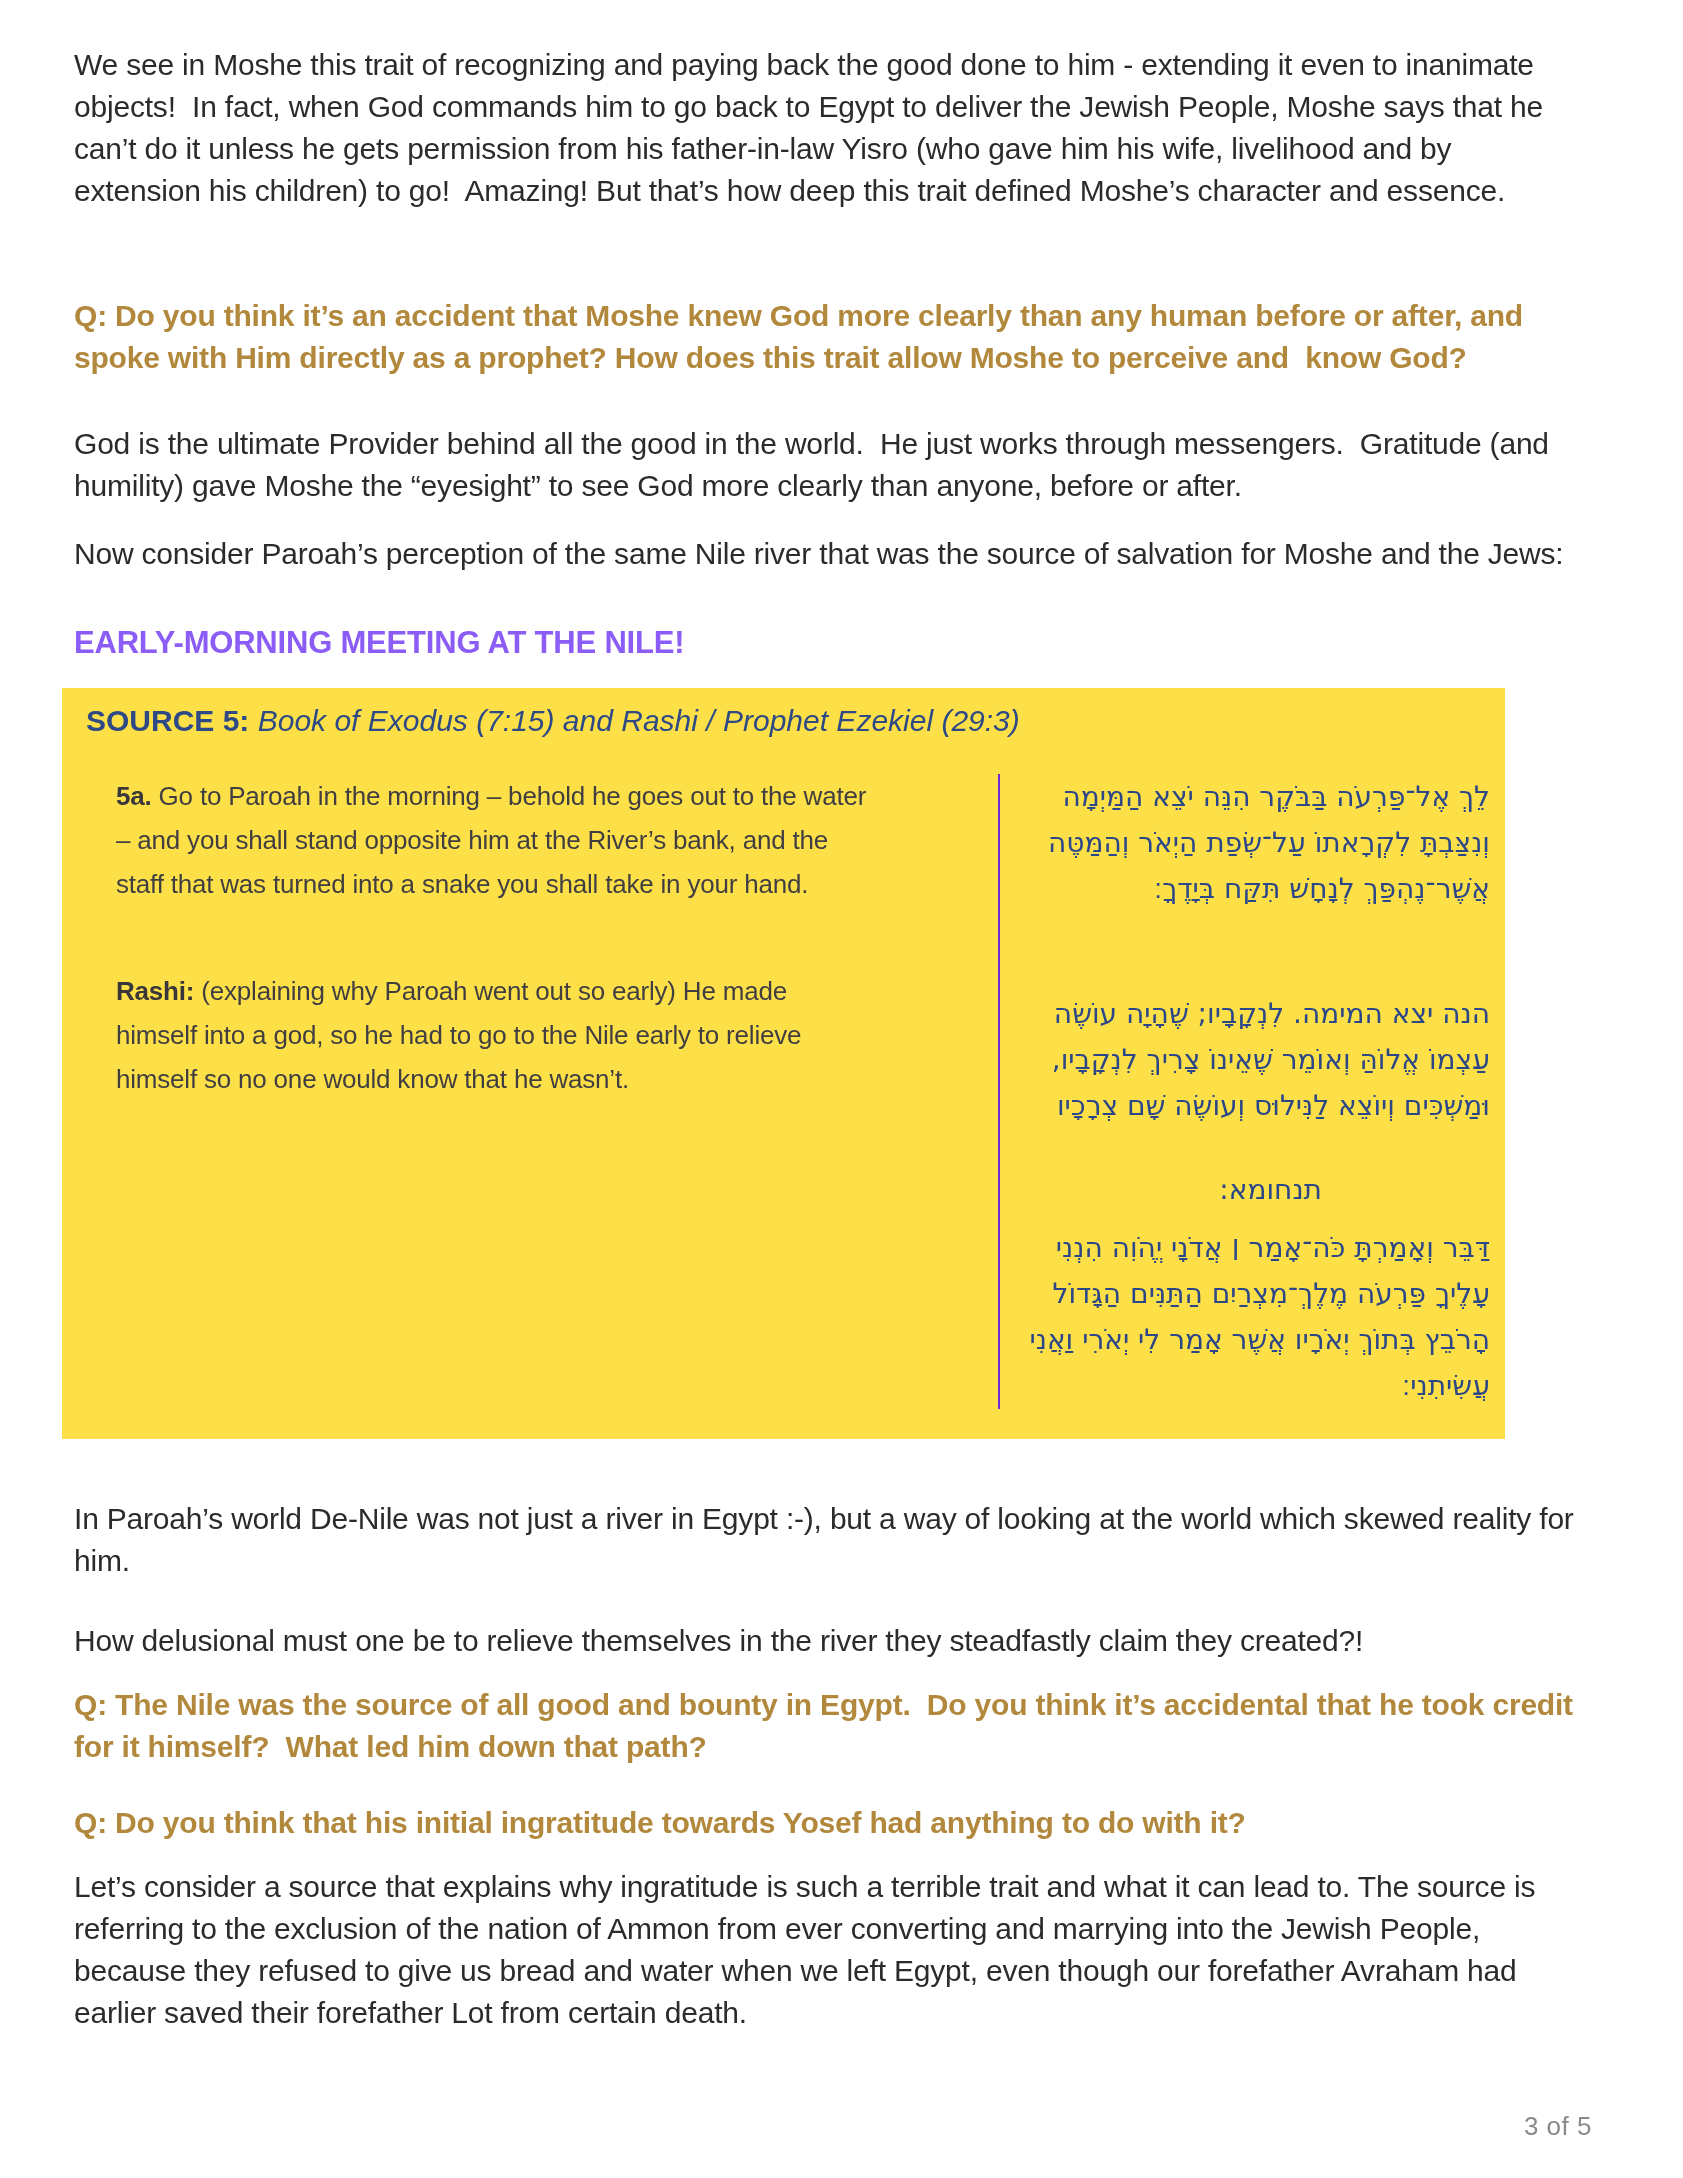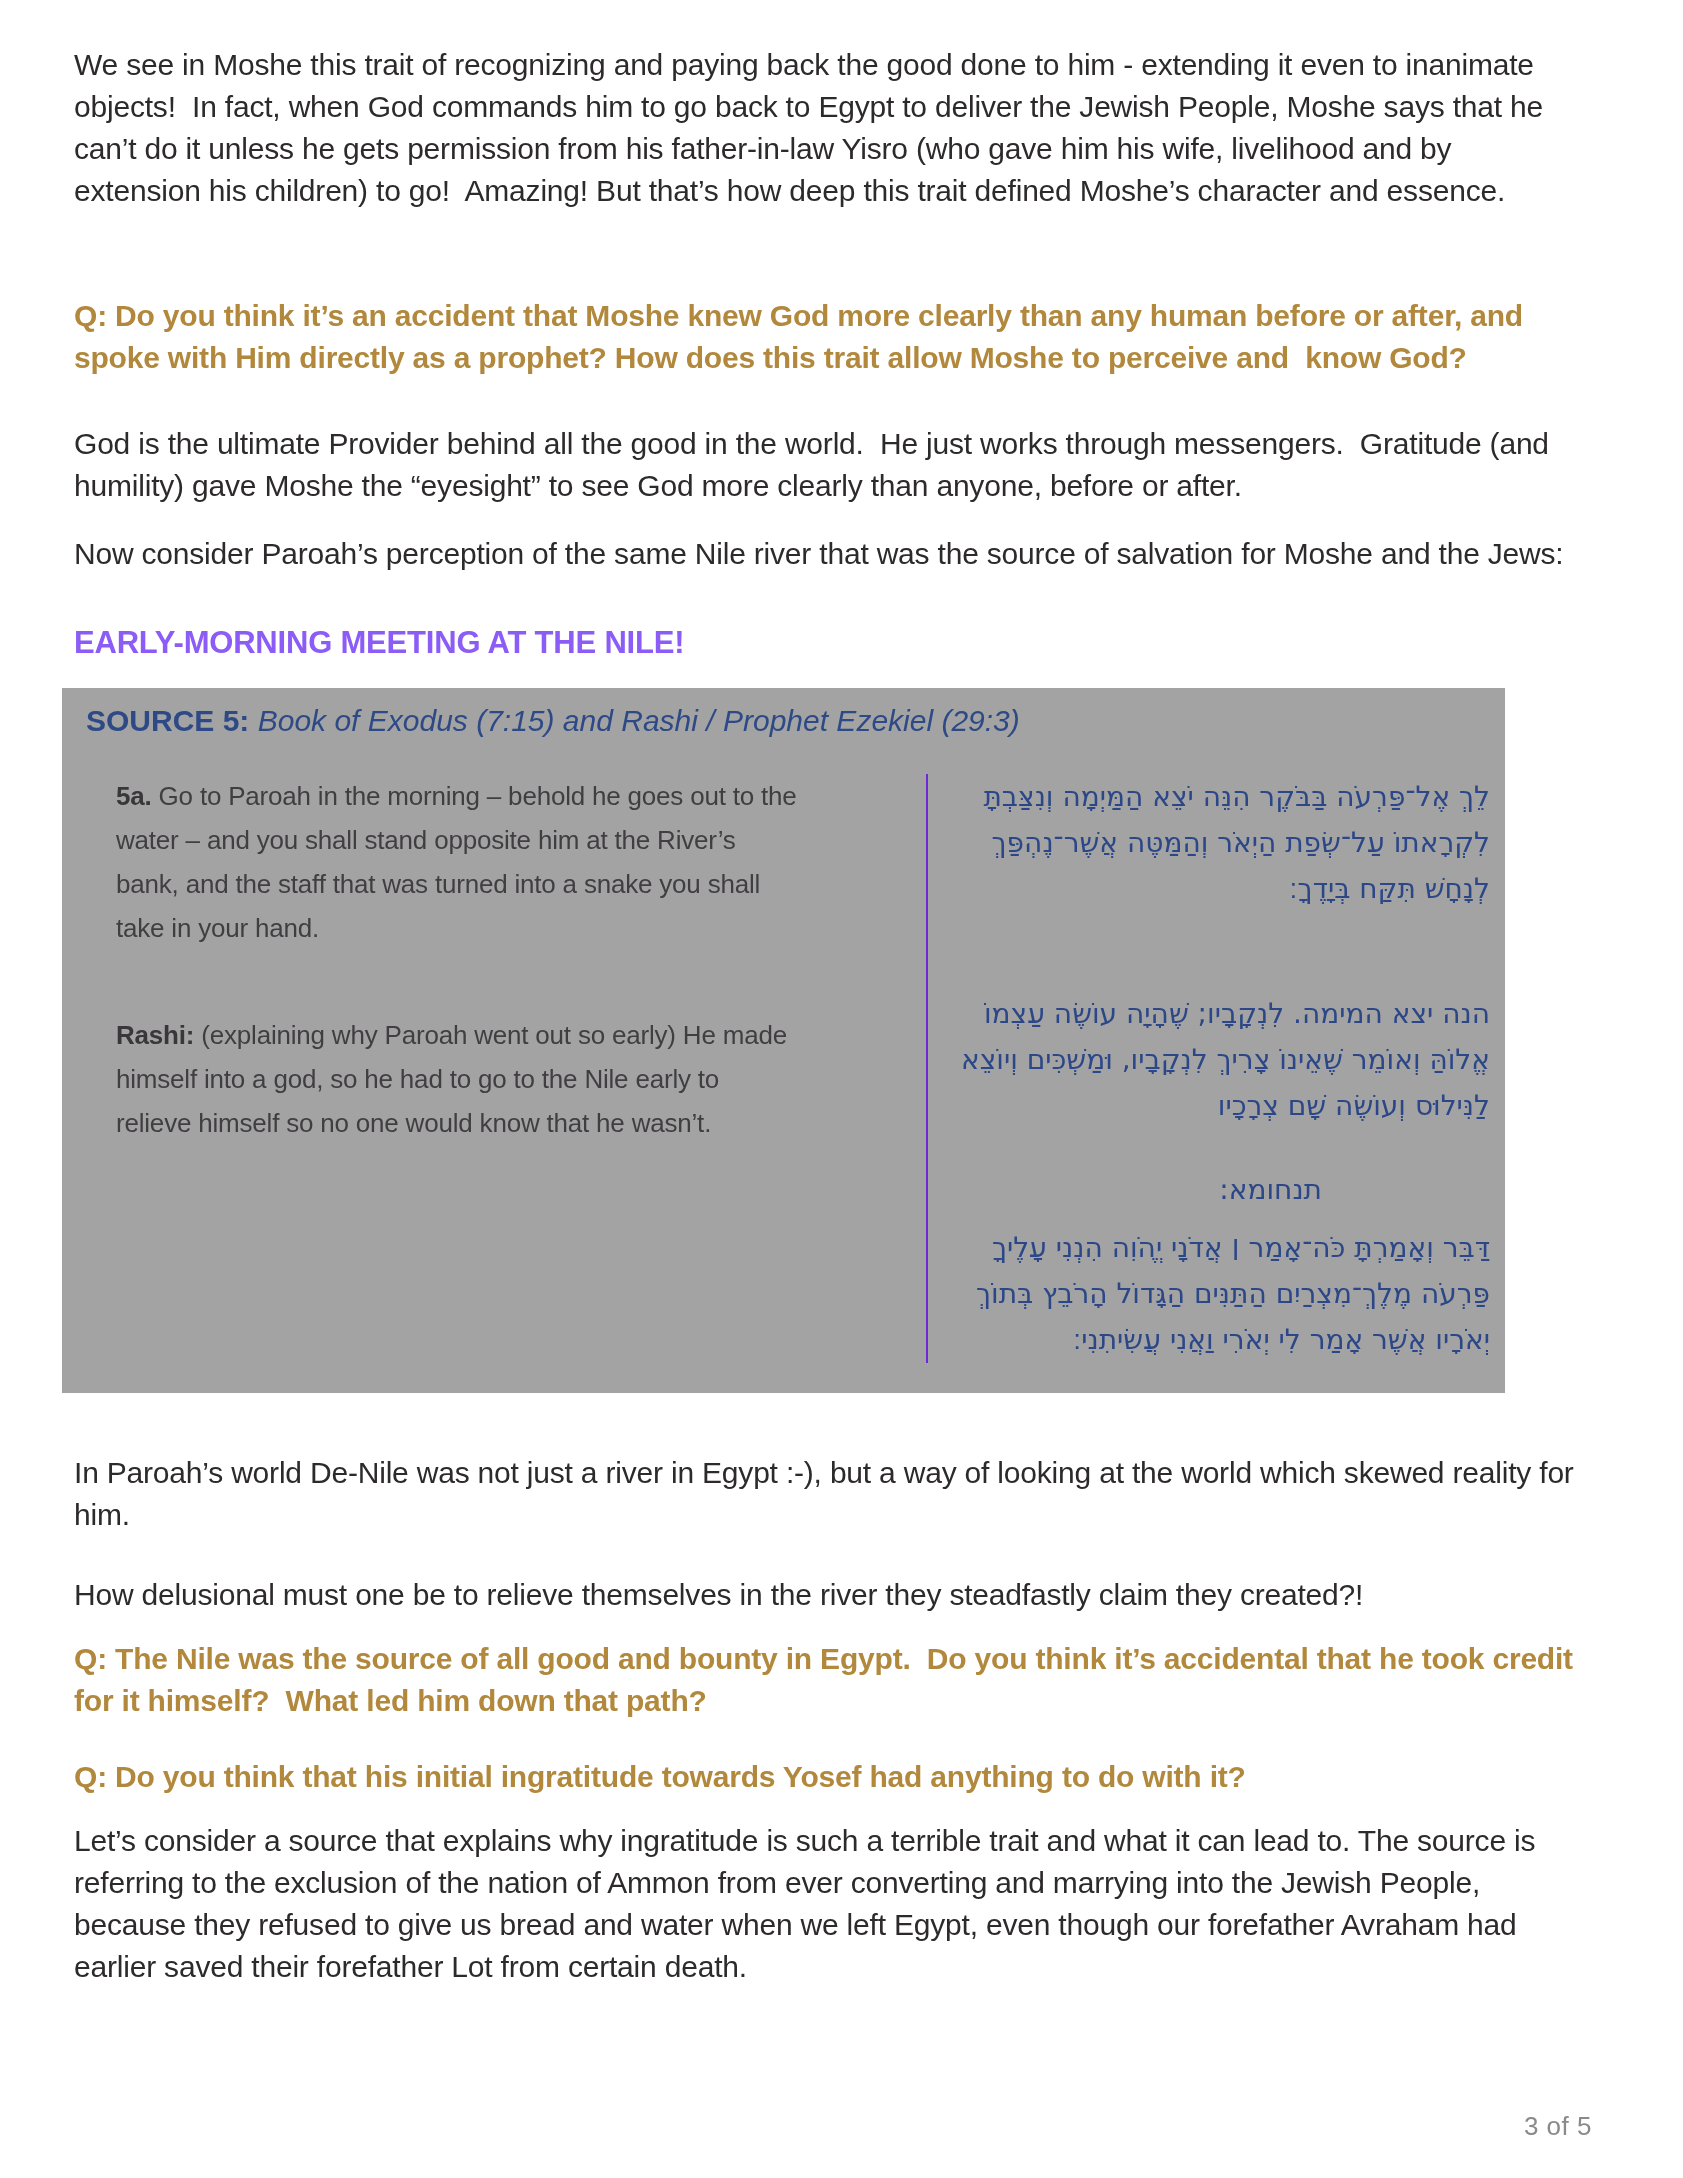--- a/index.html
+++ b/index.html
@@ -23,36 +23,36 @@
   }
   #intro{margin-bottom:83px;}
   #q1{margin-bottom:44px;}
   #answer{margin-bottom:26px;}
   #transition{margin-bottom:51px;}
   .section-heading{
     font-size:31px;line-height:34px;font-weight:700;color:#8b5cf6;
     margin:0 0 28px 0;letter-spacing:-0.2px;
   }
   .source-box{
-    background:#a3a3a3;
+    background:#fde047;
     margin:0 74px 59px -12px;
     padding:16px 0 30px 0;
   }
   .source-header{
     padding-left:12px;margin-left:12px;
     font-size:30px;line-height:34px;color:#2E4A86;
     white-space:pre-wrap;
   }
   .source-label{font-weight:700;}
   .source-title{font-style:italic;}
   .source-columns{
     display:flex;align-items:stretch;margin-top:36px;
   }
   .col-en{
-    width:864px;box-sizing:border-box;
+    width:936px;box-sizing:border-box;
     padding:0 129px 0 54px;
     flex:0 0 auto;
   }
   .col-en p{
     font-size:26px;line-height:44px;color:#413E42;letter-spacing:-0.2px;
   }
   .col-en .lead{font-weight:700;color:#3A373B;}
   .col-en .en-1{margin-bottom:63px;}
   .col-en .en-2{margin-bottom:40px;}
   .col-he{

